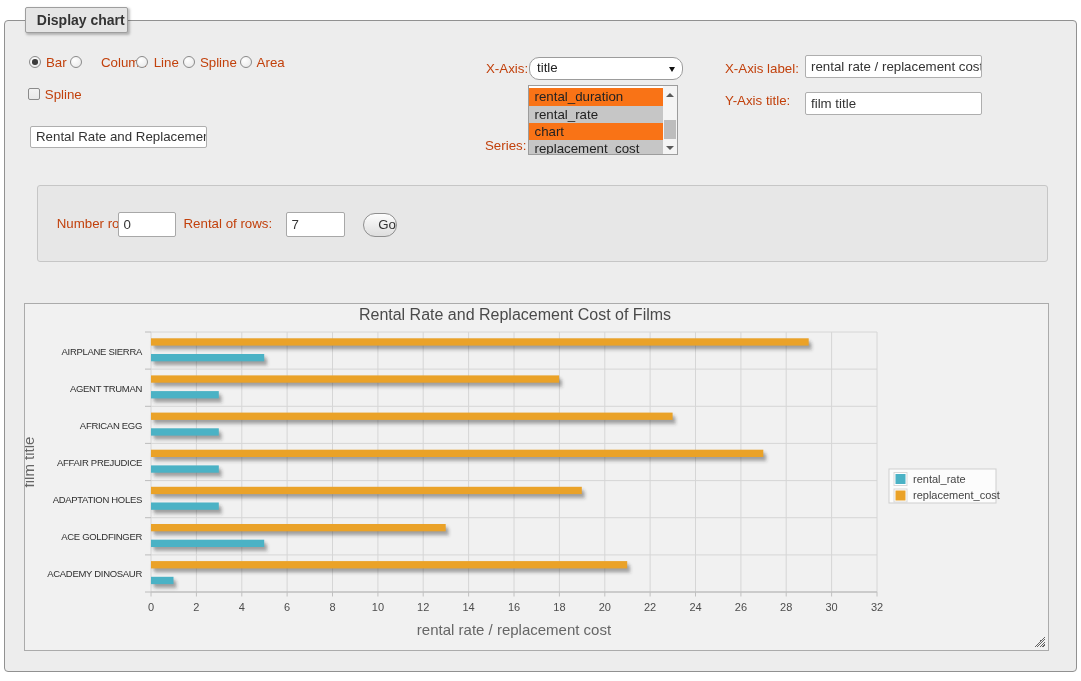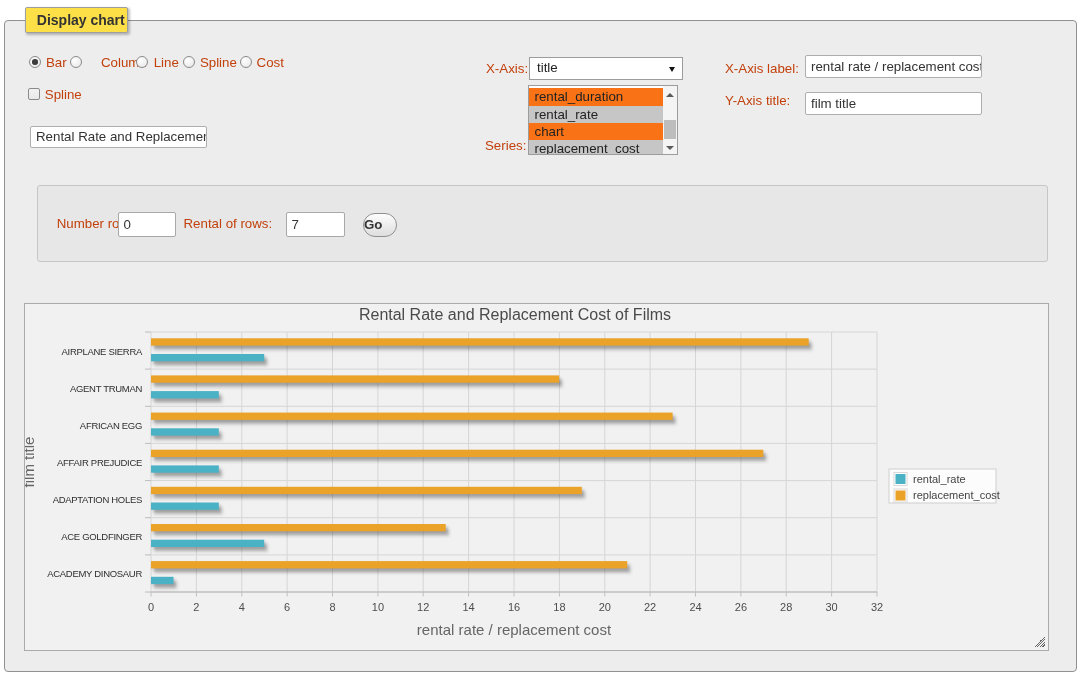--- a/index.html
+++ b/index.html
@@ -1,52 +1,52 @@
 <!DOCTYPE html>
 <html><head><meta charset="utf-8">
 <style>
 *{margin:0;padding:0;box-sizing:border-box}
 html,body{width:1081px;height:681px;background:#fff;font-family:"Liberation Sans",sans-serif}
 .abs{position:absolute}
 #fs1{left:4px;top:20px;width:1073px;height:652px;background:#ededed;border:1px solid #919191;border-radius:4px}
-#legend1{left:24.8px;top:7.4px;width:103px;height:25.3px;line-height:24px;background:#fde047;border:1px solid #9e9e9e;border-radius:2px;box-shadow:1.5px 1.5px 2.5px rgba(0,0,0,0.25);padding:0 0 0 11px;font-size:14px;font-weight:bold;color:#333}
+#legend1{left:24.8px;top:7.4px;width:103px;height:25.3px;line-height:24px;background:#e5e5e5;border:1px solid #9e9e9e;border-radius:2px;box-shadow:1.5px 1.5px 2.5px rgba(0,0,0,0.25);padding:0 0 0 11px;font-size:14px;font-weight:bold;color:#333}
 .lbl{font-size:13.3px;line-height:15px;color:#c2410c;white-space:nowrap}
 .rad{width:12px;height:12px;border-radius:50%;border:1px solid #8a8a8a;background:radial-gradient(circle at 35% 30%,#fff 0%,#ededed 70%,#dcdcdc 100%)}
 .rad.on::after{content:"";position:absolute;left:2.2px;top:2.2px;width:5.6px;height:5.6px;border-radius:50%;background:#3c3c3c}
 .cb{width:11.5px;height:11.5px;border:1px solid #8a8a8a;border-radius:2px;background:linear-gradient(#f2f2f2,#e8e8e8)}
 .ti{background:#fff;border:1px solid #aeaeae;font-size:13.3px;color:#333;line-height:20px;padding:0 0 0 5px;white-space:nowrap;overflow:hidden;border-radius:2px}
-#sel{left:529px;top:57px;width:154px;height:22.5px;background:#fff;border:1px solid #9c9c9c;border-radius:0;font-size:13.3px;color:#222;line-height:20.5px;padding-left:7px}
+#sel{left:529px;top:57px;width:154px;height:22.5px;background:#fff;border:1px solid #9c9c9c;border-radius:10px;font-size:13.3px;color:#222;line-height:20.5px;padding-left:7px}
 #sel .arr{position:absolute;right:7px;top:8.5px;width:0;height:0;border-left:3.2px solid transparent;border-right:3.2px solid transparent;border-top:5.5px solid #111}
 #lb{left:527.5px;top:85px;width:150.5px;height:70px;background:#f97316;border:1px solid #9c9c9c;font-size:13.3px;color:#222;overflow:hidden}
 #lb .it{height:17.3px;line-height:17.3px;padding-left:6px;white-space:nowrap}
 #lb .pad{height:2.4px;background:#fff}
 #lb .sel{background:#c6c6c6}
 #sbar{position:absolute;right:0;top:0;width:14px;height:68px;background:#f4f4f4}
 .sarr{position:absolute;left:3px;width:0;height:0;border-left:4px solid transparent;border-right:4px solid transparent}
 #fs2{left:37px;top:185px;width:1011px;height:77px;background:#e7e7e7;border:1px solid #c6c6c6;border-radius:3px}
 .si{background:#fff;border:1px solid #a8a8a8;font-size:13.3px;color:#333;line-height:23px;padding-left:4.5px;border-radius:2px}
-#go{left:363px;top:212.5px;width:34px;height:24px;border:1px solid #8f8f8f;border-radius:12px;background:linear-gradient(#fdfdfd,#dedede);font-size:13.3px;font-weight:bold;color:#333;text-align:left;line-height:22px}
+#go{left:363px;top:212.5px;width:34px;height:24px;border:1px solid #8f8f8f;border-radius:12px;background:linear-gradient(#fdfdfd,#dedede);font-size:13.3px;font-weight:normal;color:#333;text-align:right;line-height:22px}
 #chart{left:24px;top:303px;width:1025px;height:348px;background:#f1f1f1;border:1px solid #ababab}
 #grip{position:absolute;right:3px;bottom:3px;width:11px;height:11px;background:
  linear-gradient(135deg,transparent 0 50%,#666 50% 56%,transparent 56% 62%,#666 62% 68%,transparent 68% 74%,#666 74% 80%,transparent 80% 86%,#666 86% 92%,transparent 92%)}
 </style></head>
 <body>
 <div class="abs" id="fs1"></div>
 <div class="abs" id="legend1">Display chart</div>
 
 <div class="abs rad on" style="left:29px;top:56.2px"></div>
 <div class="abs lbl" style="left:45.9px;top:55px">Bar</div>
 <div class="abs rad" style="left:70.3px;top:56.2px"></div>
 <div class="abs lbl" style="left:101px;top:55px">Column</div>
 <div class="abs rad" style="left:136.2px;top:56.2px"></div>
 <div class="abs lbl" style="left:153.7px;top:55px">Line</div>
 <div class="abs rad" style="left:182.5px;top:56.2px"></div>
 <div class="abs lbl" style="left:199.9px;top:55px">Spline</div>
 <div class="abs rad" style="left:239.5px;top:56.2px"></div>
-<div class="abs lbl" style="left:256.6px;top:55px">Cost</div>
+<div class="abs lbl" style="left:256.6px;top:55px">Area</div>
 
 <div class="abs cb" style="left:28px;top:88.3px"></div>
 <div class="abs lbl" style="left:44.8px;top:87px">Spline</div>
 
 <div class="abs ti" style="left:30px;top:126px;width:177px;height:22px">Rental Rate and Replacement Cost of Films</div>
 
 <div class="abs lbl" style="left:486px;top:61px">X-Axis:</div>
 <div class="abs" id="sel">title<span class="arr"></span></div>
 
 <div class="abs lbl" style="left:485px;top:138px">Series:</div>

